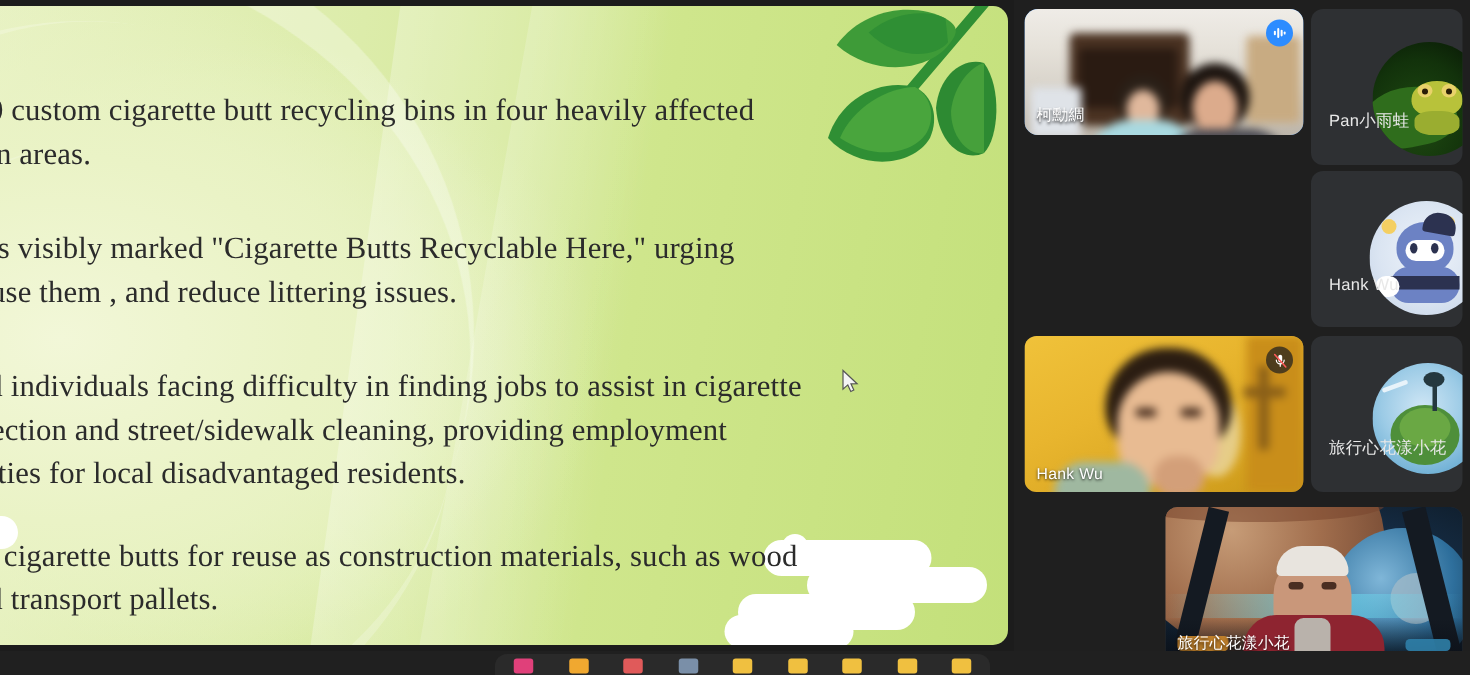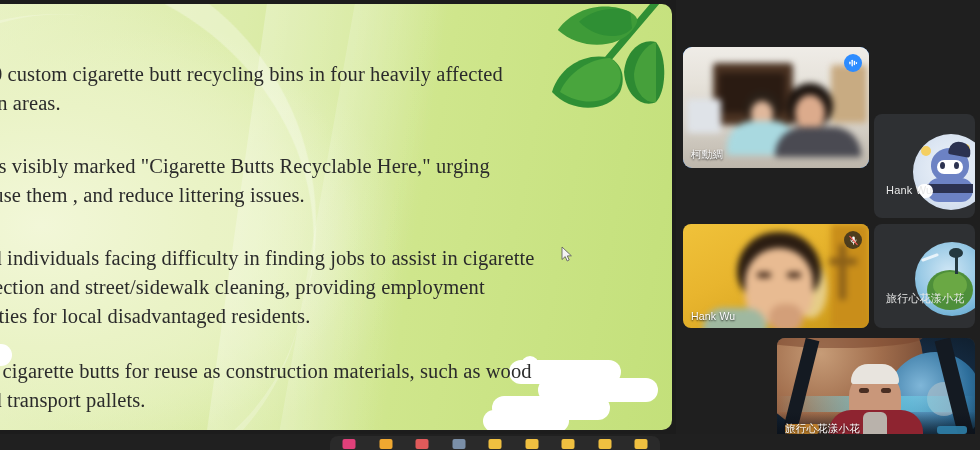--- a/index.html
+++ b/index.html
@@ -175,21 +175,21 @@
 
     <div class="cursor-arrow">
       <svg viewBox="0 0 12 17" width="12" height="17">
         <path d="M1 1 L1 13.5 L4.2 10.6 L6.2 15 L8.2 14 L6.3 9.9 L10.4 9.8 Z" fill="#f4f4f4" stroke="#555" stroke-width="0.8"></path>
       </svg>
     </div>
   </div>
 
   <div class="filmstrip">
 
-    <div class="tile active" style="left:5px; top:6px; width:186px; height:121px;margin-top:41px;">
+    <div class="tile active" style="left:5px; top:6px; width:186px; height:84px;">
       <div class="vid1"></div>
       <div class="blur-lt" style="position:absolute; inset:0;">
         <div class="sh" style="left:30px; top:16px; width:80px; height:62px; border-radius:4px; background:#4a3222;"></div>
         <div class="sh" style="left:36px; top:26px; width:66px; height:40px; border-radius:3px; background:#2a1b12;"></div>
         <div class="sh" style="left:148px; top:18px; width:36px; height:58px; border-radius:3px; background:#c8ab82;"></div>
         <div class="sh" style="left:4px; top:52px; width:34px; height:34px; border-radius:3px; background:#dfe3e8;"></div>
         <div class="sh" style="left:62px; top:44px; width:34px; height:34px; background:#2a2018;"></div>
         <div class="sh" style="left:68px; top:54px; width:22px; height:26px; background:#e0b89c;"></div>
         <div class="sh" style="left:44px; top:74px; width:72px; height:34px; border-radius:26px 26px 0 0; background:#a9d9e0;"></div>
         <div class="sh" style="left:104px; top:36px; width:46px; height:46px; background:#1d1510;"></div>
@@ -200,20 +200,34 @@
         <svg viewBox="0 0 16 16" width="12" height="12">
           <rect x="3" y="6" width="1.8" height="4" rx="0.9" fill="#fff"></rect>
           <rect x="6" y="3.5" width="1.8" height="9" rx="0.9" fill="#fff"></rect>
           <rect x="9" y="5" width="1.8" height="6" rx="0.9" fill="#fff"></rect>
           <rect x="11.8" y="6.6" width="1.6" height="2.8" rx="0.8" fill="#fff"></rect>
         </svg>
       </div>
       <div class="tile-name">柯勳綢</div>
     </div>
 
+    <div class="tile" style="left:196px; top:6px; width:101px; height:104px;">
+      <div class="avatar-circle" style="right:-16px; top:22px; width:76px; height:76px;">
+        <div style="position:absolute; inset:0; background:
+             radial-gradient(ellipse at 40% 70%, #1f4a12 0%, #12320b 55%, #061004 100%);"></div>
+        <div style="position:absolute; left:-6px; top:30px; width:62px; height:40px; border-radius:50% 60% 40% 50%; background:#2f6d1c; transform:rotate(-12deg);"></div>
+        <div style="position:absolute; left:26px; top:26px; width:34px; height:24px; border-radius:50% 50% 44% 44%; background:#b8c23a;"></div>
+        <div style="position:absolute; left:30px; top:28px; width:10px; height:9px; border-radius:50%; background:#e9d26a;"></div>
+        <div style="position:absolute; left:46px; top:28px; width:10px; height:9px; border-radius:50%; background:#e9d26a;"></div>
+        <div style="position:absolute; left:33px; top:31px; width:4px; height:4px; border-radius:50%; background:#2a1d06;"></div>
+        <div style="position:absolute; left:49px; top:31px; width:4px; height:4px; border-radius:50%; background:#2a1d06;"></div>
+        <div style="position:absolute; left:28px; top:46px; width:30px; height:16px; border-radius:40%; background:#9aad30;"></div>
+      </div>
+      <div class="tile-name avatar-style">Pan小雨蛙</div>
+    </div>
 
 
     <div class="tile" style="left:196px; top:114px; width:101px; height:104px;">
       <div class="avatar-circle" style="right:-14px; top:20px; width:76px; height:76px;">
         <div style="position:absolute; inset:0; background:
              radial-gradient(circle at 50% 45%, #eef3fa 0%, #dbe5f2 55%, #c3d2e6 100%);"></div>
         <div style="position:absolute; left:8px; top:12px; width:10px; height:10px; border-radius:50%; background:#f4cf62;"></div>
         <div style="position:absolute; left:48px; top:10px; width:9px; height:9px; border-radius:50%; background:#f4cf62;"></div>
         <div style="position:absolute; left:18px; top:14px; width:38px; height:34px; border-radius:50% 50% 46% 46%; background:#6c82c4;"></div>
         <div style="position:absolute; left:36px; top:8px; width:22px; height:14px; border-radius:10px 10px 2px 2px; background:#2c3250; transform:rotate(10deg);"></div>

